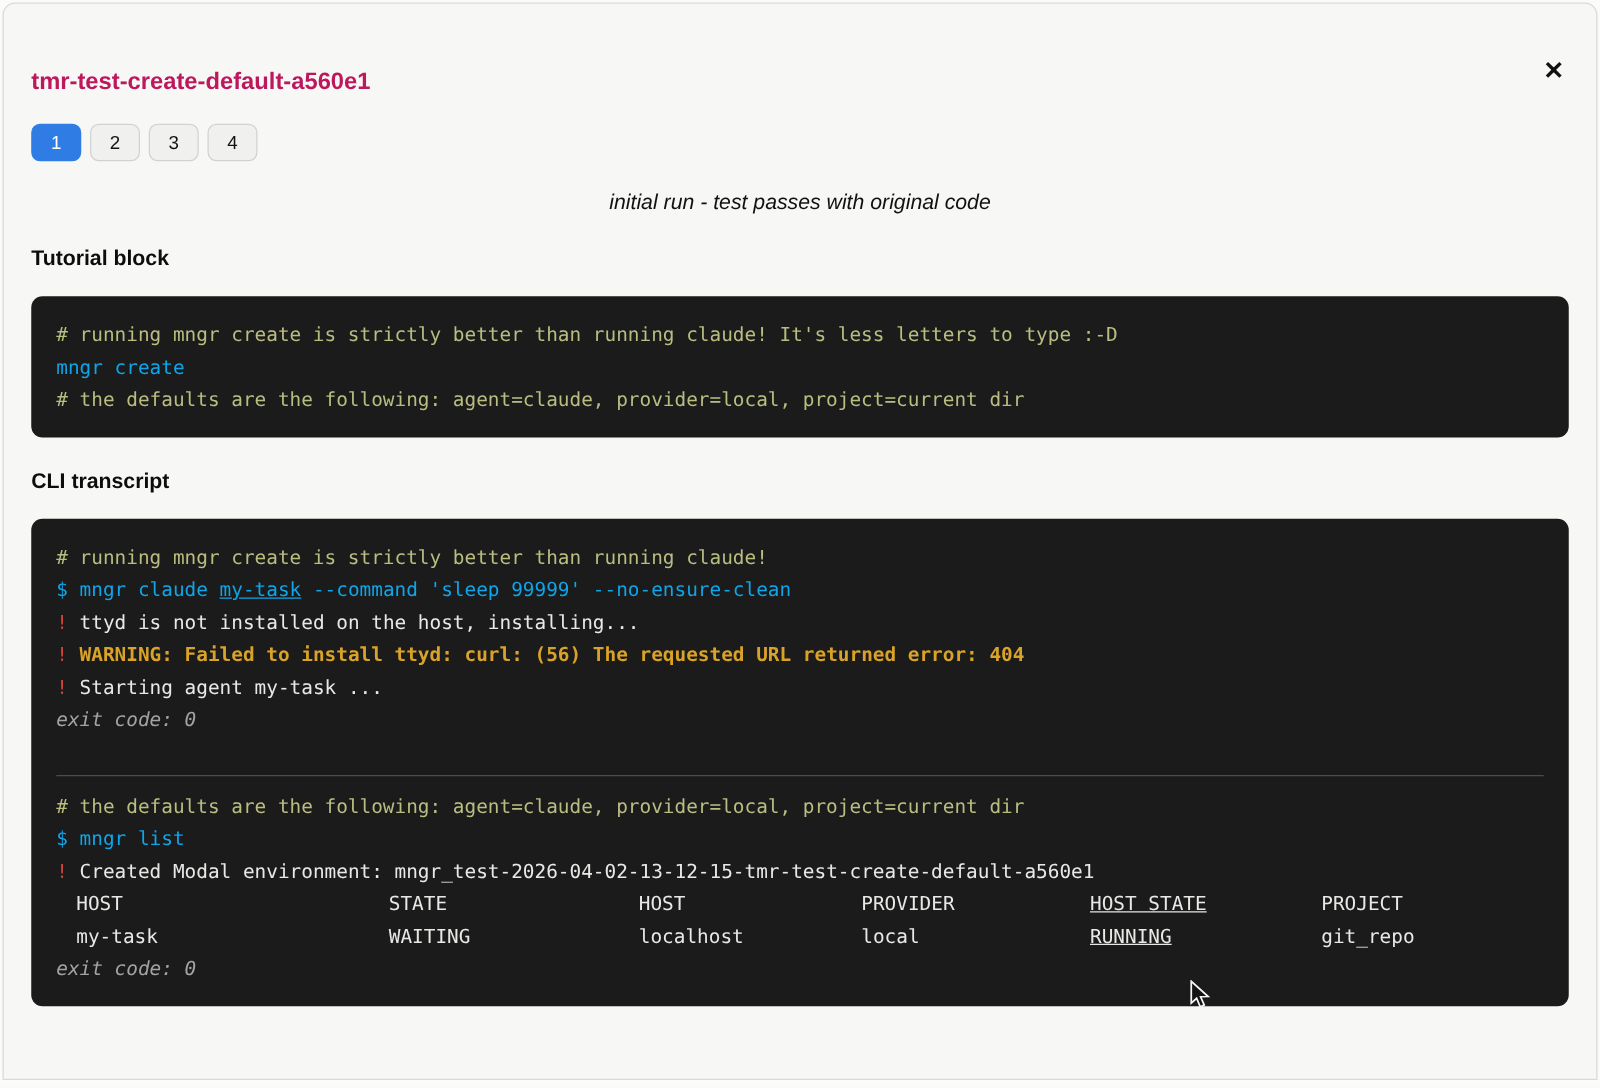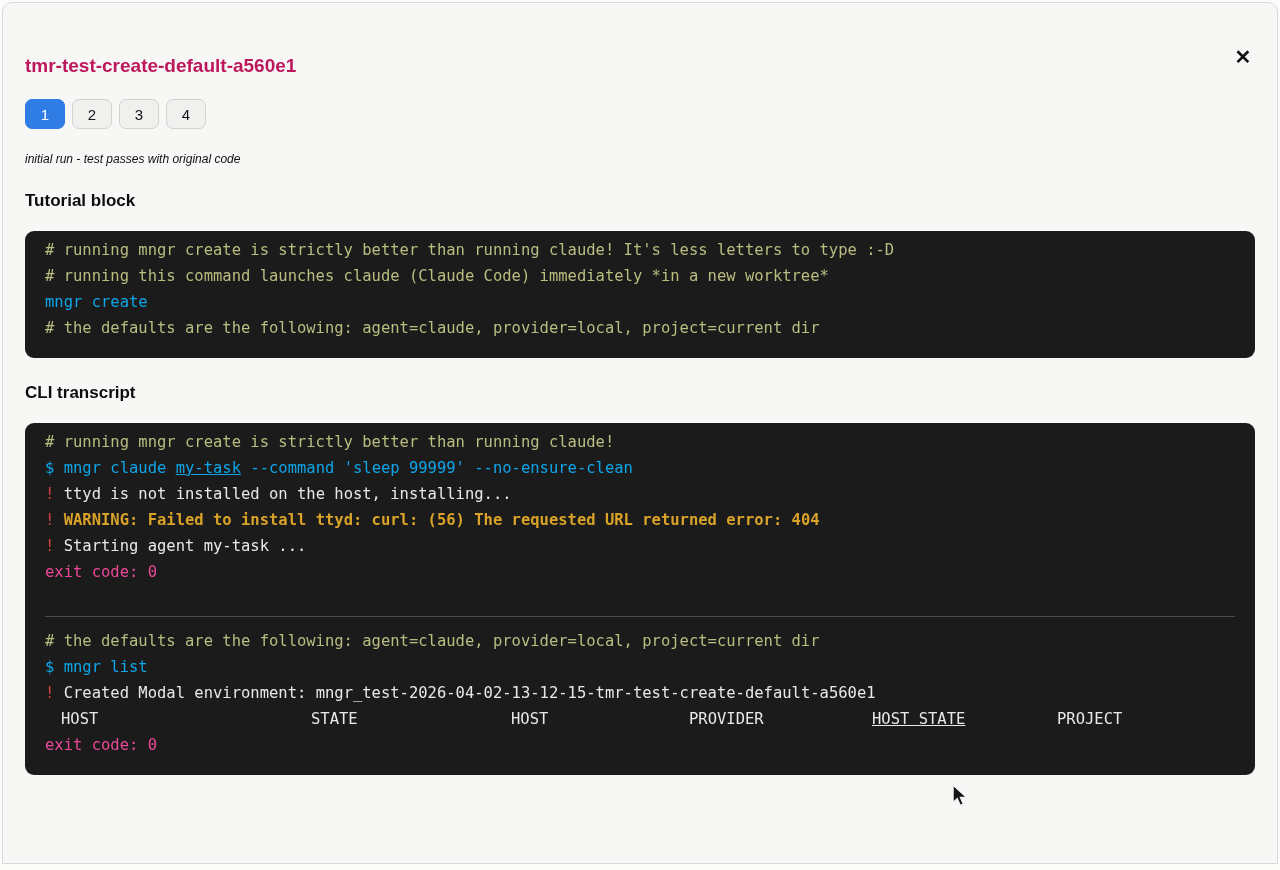--- a/index.html
+++ b/index.html
@@ -39,41 +39,41 @@
     color: #141414;
     font-size: 15px;
     font-family: "Liberation Sans", sans-serif;
     cursor: pointer;
   }
   .pager button.active {
     background: #2e7ce4; border-color: #2e7ce4; color: #ffffff;
   }
   .run-note {
     margin-top: 23px;
-    font-style: italic; font-size: 12px; color: #111;
+    font-style: italic; font-size: 17px; color: #111; text-align: center;
   }
   h2.section {
     margin: 25px 0 0;
     font-size: 17px; font-weight: 700; color: #0d0d0d;
   }
   .term {
     background: #1b1b1b;
     border-radius: 9px;
     margin-top: 20px;
-    padding: 6px 20px 17px;
+    padding: 18px 20px 17px;
     font-family: "DejaVu Sans Mono", monospace;
     font-size: 15.5px;
   }
   .tline { white-space: pre; line-height: 26px; height: 26px; }
   .c-comment { color: #b9bd80; }
   .c-cmd     { color: #0ea5e9; }
   .c-bang    { color: #d0433b; }
   .c-text    { color: #e8e8e6; }
   .c-warn    { color: #d9a228; font-weight: bold; margin-top: 37px; }
-  .c-exit    { color: #ec4899; }
+  .c-exit    { color: #a3a3a3; font-style: italic; }
   .cmd-link  { text-decoration: underline; }
   hr.split {
     border: none; border-top: 1px solid #4c4c4c;
     margin: 31px 0 11px;
   }
   .trow { padding-left: 16px; }
   .tc { display: inline-block; }
   .tc0 { width: 250px; } .tc1 { width: 200px; } .tc2 { width: 178px; }
   .tc3 { width: 183px; } .tc4 { width: 185px; text-decoration: underline; }
   .mouse-cursor { position: absolute; left: 950px; top: 784px; }
@@ -93,41 +93,41 @@
     <button>3</button>
     <button>4</button>
   </div>
 
   <div class="run-note">initial run - test passes with original code</div>
 
   <h2 class="section">Tutorial block</h2>
 
   <div class="term">
     <div class="tline c-comment"># running mngr create is strictly better than running claude! It's less letters to type :-D</div>
-    <div class="tline c-comment"># running this command launches claude (Claude Code) immediately *in a new worktree*</div>
     <div class="tline c-cmd">mngr create</div>
     <div class="tline c-comment"># the defaults are the following: agent=claude, provider=local, project=current dir</div>
   </div>
 
   <h2 class="section">CLI transcript</h2>
 
   <div class="term">
     <div class="tline c-comment"># running mngr create is strictly better than running claude!</div>
     <div class="tline c-cmd"><span>$ mngr claude </span><span class="cmd-link">my-task</span><span> --command 'sleep 99999' --no-ensure-clean</span></div>
     <div class="tline"><span class="c-bang">!</span><span class="c-text"> ttyd is not installed on the host, installing...</span></div>
     <div class="tline"><span class="c-bang">!</span><span class="c-warn"> WARNING: Failed to install ttyd: curl: (56) The requested URL returned error: 404</span></div>
     <div class="tline"><span class="c-bang">!</span><span class="c-text"> Starting agent my-task ...</span></div>
     <div class="tline c-exit">exit code: 0</div>
 
     <hr class="split">
 
     <div class="tline c-comment"># the defaults are the following: agent=claude, provider=local, project=current dir</div>
     <div class="tline c-cmd">$ mngr list</div>
     <div class="tline"><span class="c-bang">!</span><span class="c-text"> Created Modal environment: mngr_test-2026-04-02-13-12-15-tmr-test-create-default-a560e1</span></div>
     <div class="tline c-text trow"><span class="tc tc0">HOST</span><span class="tc tc1">STATE</span><span class="tc tc2">HOST</span><span class="tc tc3">PROVIDER</span><span class="tc tc4">HOST STATE</span><span class="tc">PROJECT</span></div>
+    <div class="tline c-text trow"><span class="tc tc0">my-task</span><span class="tc tc1">WAITING</span><span class="tc tc2">localhost</span><span class="tc tc3">local</span><span class="tc tc4">RUNNING</span><span class="tc">git_repo</span></div>
     <div class="tline c-exit">exit code: 0</div>
   </div>
 
 </div>
 
 <svg class="mouse-cursor" width="22" height="24" viewBox="0 0 22 24">
   <path d="M3,1 L3,18.5 L7.3,14.6 L10.2,21.5 L13.4,20.1 L10.5,13.4 L16.5,13.2 Z" fill="#141414" stroke="#f5f5f5" stroke-width="1.4"></path>
 </svg>
 
 </body></html>

